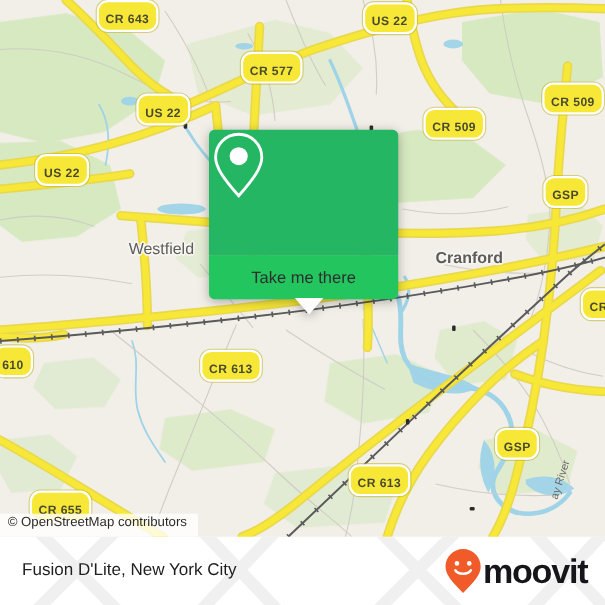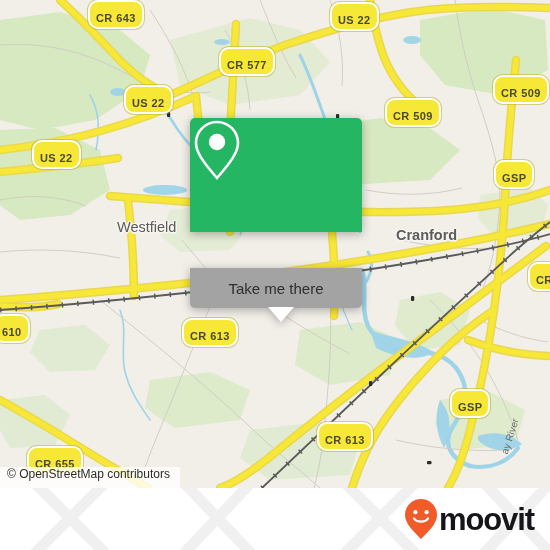--- a/index.html
+++ b/index.html
@@ -59,26 +59,25 @@
     width:172px;
     filter:drop-shadow(0 2px 5px rgba(0,0,0,.30));
   }
   #card-top{
     background:#24b662;
     height:114px;
     border-radius:5px 5px 0 0;
     display:flex; align-items:center; justify-content:center;
   }
   #card-bottom{
-    background:#a3a3a3;
+    background:#22c55e;
     height:40px;
     border-radius:0 0 5px 5px;
     display:flex; align-items:center; justify-content:center;
     position:relative;
-    margin-top:36px;
   }
   #card-label{
     font-size:15px;
     color:#2e2e2e;
   }
   #card-tail{
     position:absolute;
     left:78px; bottom:-14px;
     width:0;height:0;
     border-left:13px solid transparent;
@@ -322,20 +321,21 @@
         <path d="M120,-20 L20,80"></path>
         <path d="M170,-20 L265,80"></path>
         <path d="M265,-20 L170,80"></path>
         <path d="M330,-20 L430,80"></path>
         <path d="M430,-20 L330,80"></path>
         <path d="M470,-20 L555,70"></path>
         <path d="M555,-10 L470,80"></path>
       </g>
     </svg>
 
+    <div id="footer-title">Fusion D'Lite, New York City</div>
 
     <div id="brand">
       <svg width="34" height="42" viewBox="0 0 34 42">
         <path d="M17,1 C8.2,1 1,8.2 1,17 C1,25 8,32 17,41 C26,32 33,25 33,17 C33,8.2 25.8,1 17,1 Z" fill="#f15a29"></path>
         <circle cx="11.4" cy="14.2" r="2.1" fill="#ffffff"></circle>
         <circle cx="22.6" cy="14.2" r="2.1" fill="#ffffff"></circle>
         <path d="M10,20.5 C12.5,24.6 21.5,24.6 24,20.5" fill="none" stroke="#ffffff" stroke-width="2.4" stroke-linecap="round"></path>
       </svg>
       <span id="brand-text">moovit</span>
     </div>

